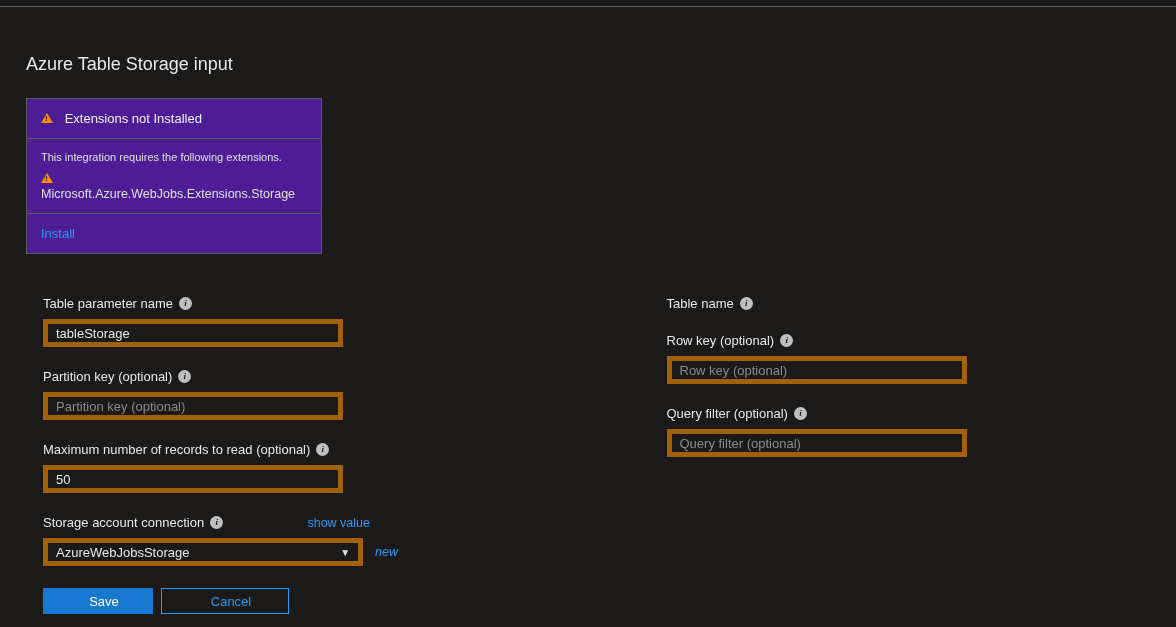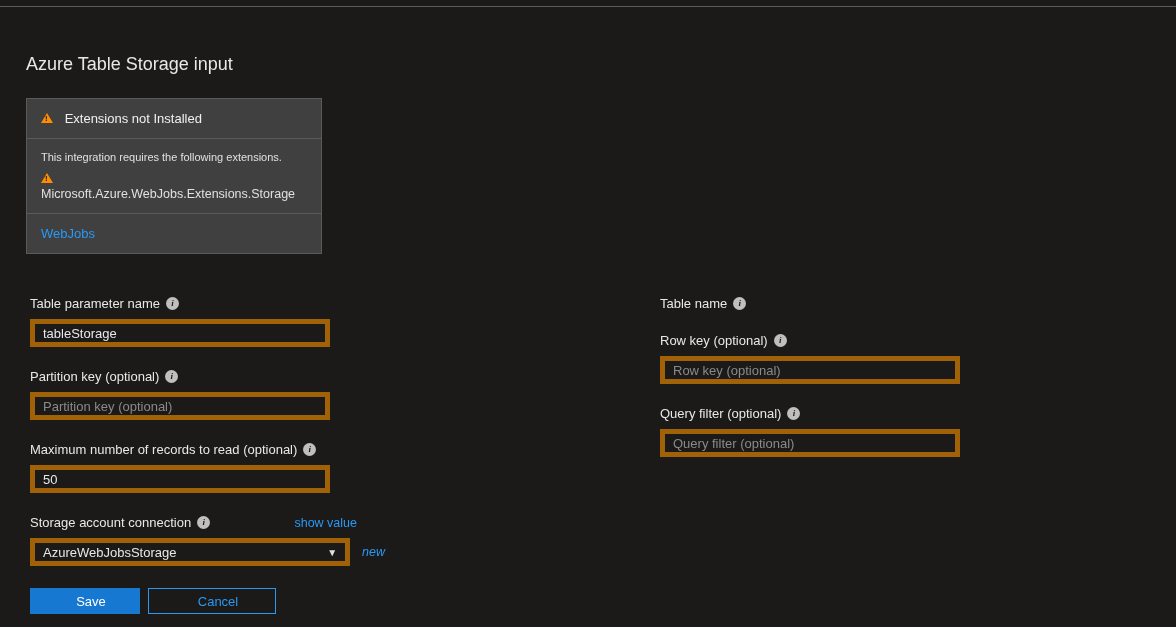--- a/index.html
+++ b/index.html
@@ -27,21 +27,21 @@
   h1.title {
     font-size: 18px;
     font-weight: 400;
     color: #e8e8e8;
     margin-bottom: 23px;
   }
   
   .warn-card {
     width: 296px;
     border: 1px solid #5a5a5a;
-    background: #404040;
+    background: #4c1d95;
   }
   .warn-card .section {
     padding: 12px 14px;
     border-bottom: 1px solid #5a5a5a;
   }
   .warn-card .section:last-child { border-bottom: none; }
   .warn-card .hdr { font-size: 13px; color: #f0f0f0; }
   .warn-card .req { font-size: 11px; color: #e0e0e0; margin-bottom: 8px; }
   .warn-card .ext { font-size: 12.5px; color: #e0e0e0; }
   .warn-card .install { color: #2899f5; font-size: 13px; cursor: pointer; }
@@ -64,21 +64,21 @@
   }
   
   .columns {
     display: flex;
     margin-top: 42px;
     gap: 40px;
   }
   .col {
     width: 540px;
   }
-  .col.left { margin-left: 4px; }
+  .col.left { margin-left: 17px; }
   .col.right { margin-left: 100px; }
   .field { margin-bottom: 22px; }
   .field-label {
     font-size: 13px;
     color: #e8e8e8;
     margin-bottom: 8px;
     display: flex;
     align-items: center;
   }
   .field-label .spacer { flex: 1; }
@@ -178,21 +178,21 @@
       <span class="hdr">Extensions not Installed</span>
     </div>
     <div class="section">
       <div class="req">This integration requires the following extensions.</div>
       <div>
         <span class="warn-icon"></span>
         <span class="ext">Microsoft.Azure.WebJobs.Extensions.Storage</span>
       </div>
     </div>
     <div class="section">
-      <span class="install">WebJobs</span>
+      <span class="install">Install</span>
     </div>
   </div>
 
   <div class="columns">
 
     <div class="col left">
 
       <div class="field">
         <div class="field-label">
           <span>Table parameter name</span>

